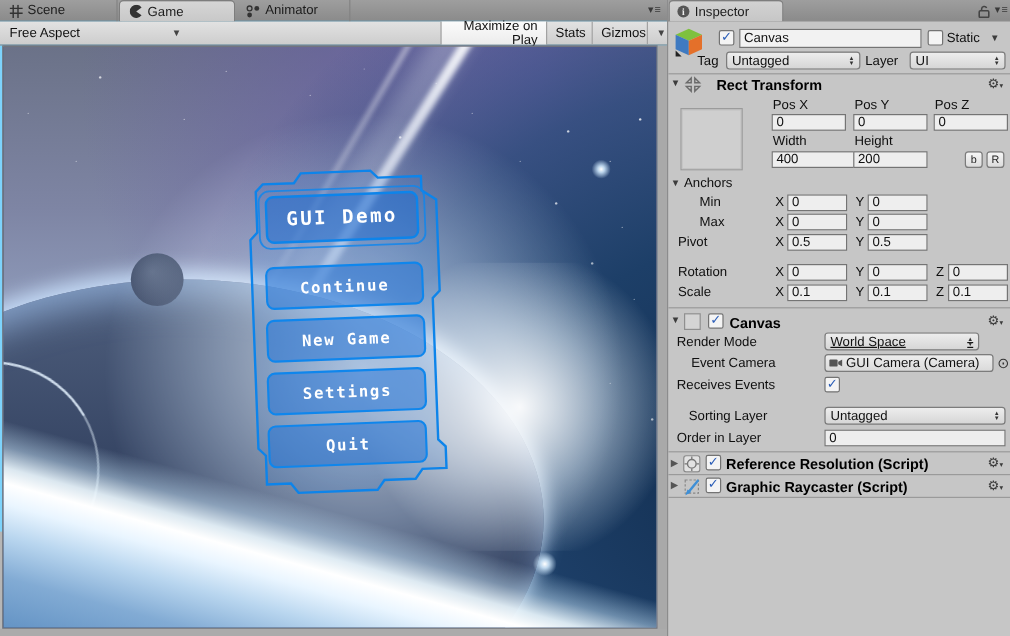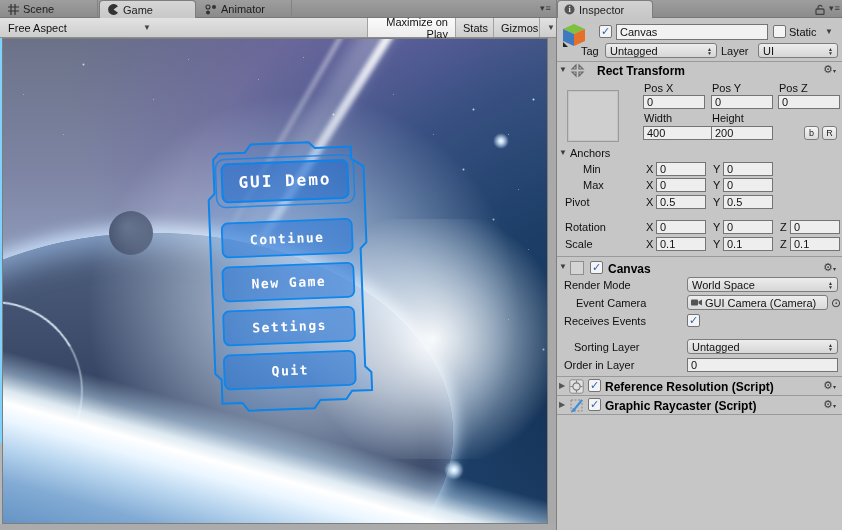--- a/index.html
+++ b/index.html
@@ -318,21 +318,21 @@
 
     <div class="sep" style="top:238px;"></div>
 
     <div class="tri" style="left:2px;top:244px;">▼</div>
     <div class="abs" style="left:13px;top:243px;width:14px;height:14px;background:#d4d4d4;border:1px solid #8f8f8f;"></div>
     <div class="chk" style="left:33px;top:243px;">✓</div>
     <div class="lbl bold" style="left:51px;top:244px;font-size:12px;">Canvas</div>
     <div class="gear" style="left:266px;top:243px;">⚙<span style="font-size:6px;">▾</span></div>
 
     <div class="lbl" style="left:7px;top:261px;">Render Mode</div>
-    <div class="drop" style="left:130px;top:259px;width:151px;">
+    <div class="drop" style="left:130px;top:259px;width:129px;text-decoration:underline;">
       <span>World Space</span>
       <span class="dd">
           <span>▲</span>
           <span>▼</span>
         </span>
     </div>
 
     <div class="lbl" style="left:19px;top:279px;">Event Camera</div>
     <div class="objfld" style="left:130px;top:277px;width:141px;">
       <svg width="11" height="9" viewBox="0 0 11 9">

